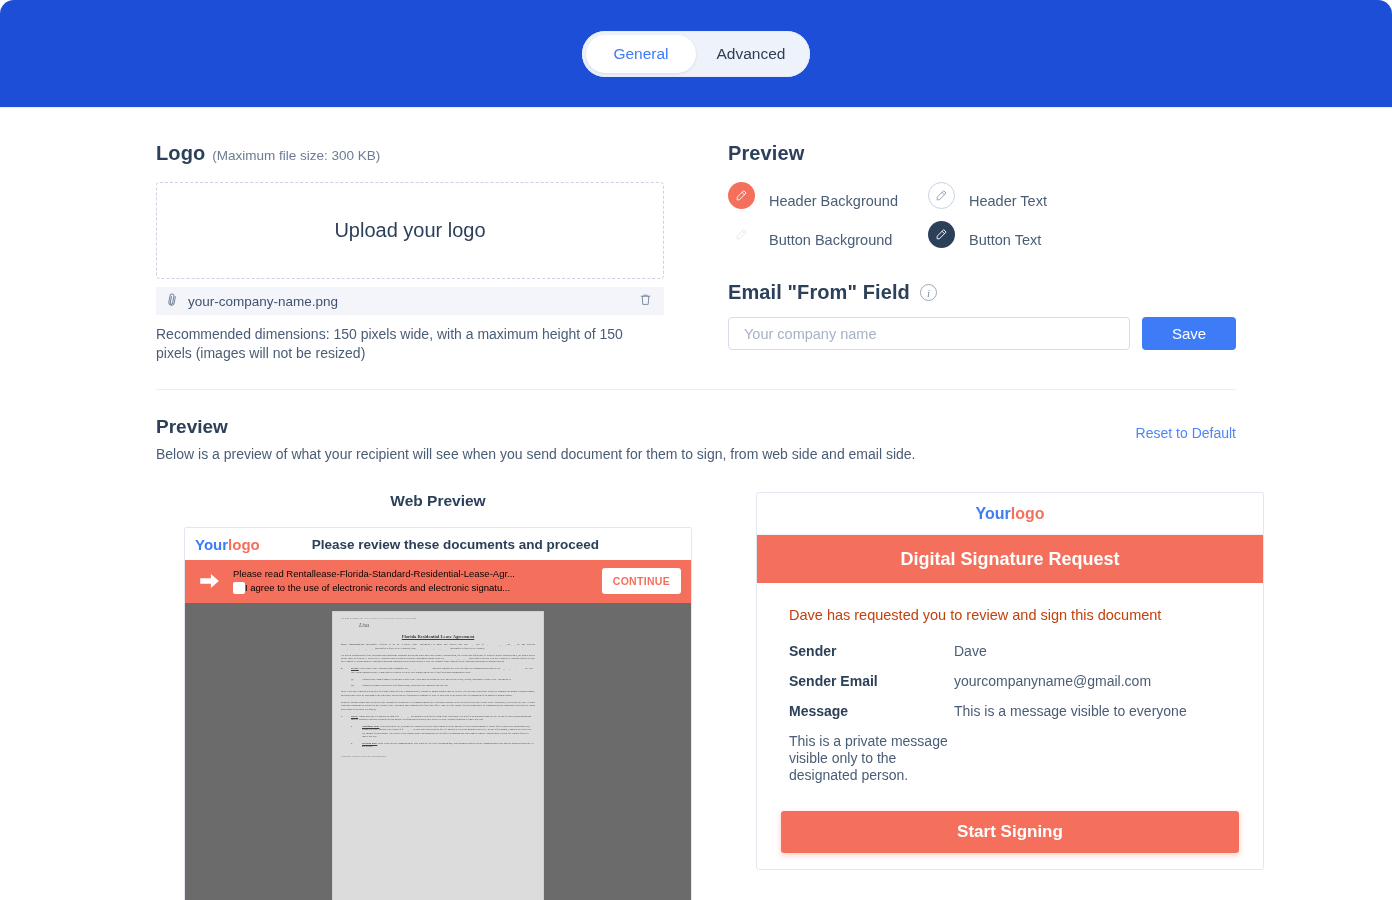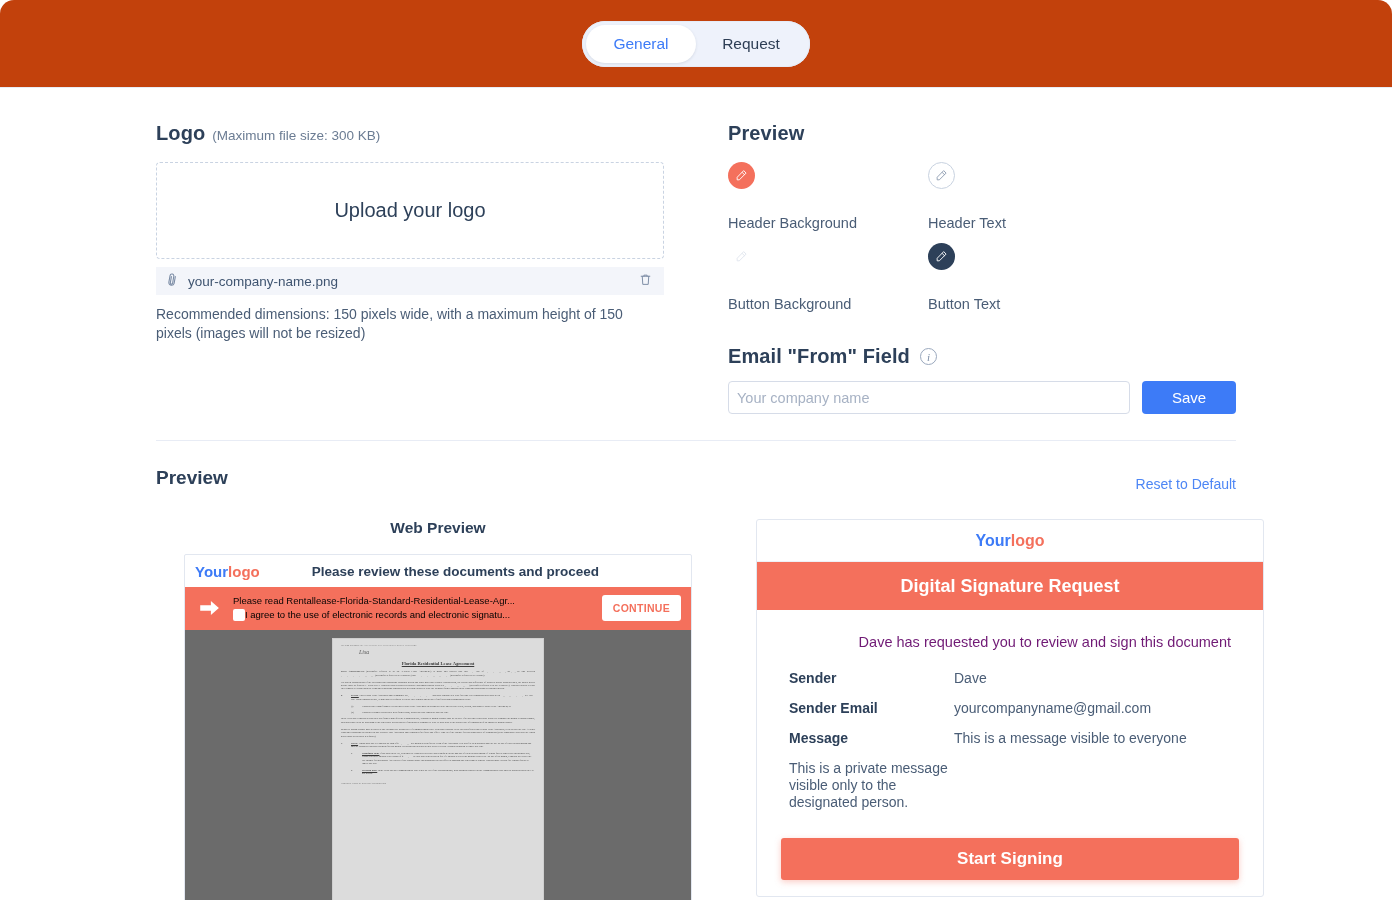--- a/index.html
+++ b/index.html
@@ -13,24 +13,24 @@
   .page {
     position: relative;
     width: 1392px; height: 900px;
     background: #ffffff;
     border-radius: 14px;
     overflow: hidden;
   }
 
   
   .topbar {
-    height: 88px;
+    height: 108px;
     border-bottom: 1px solid #e8ecf5;
     display: flex; align-items: center; justify-content: center;
-    background: #c2410c;
+    background: #1d4ed8;
   }
   .segmented {
     display: flex;
     background: #eef2fb;
     border-radius: 26px;
     padding: 4px;
     width: 228px;
     height: 46px;
     box-shadow: inset 0 0 0 1px #e6ecf8;
   }
@@ -105,21 +105,21 @@
   }
 
   
   .swatch-grid {
     margin-top: 17px;
     display: grid;
     grid-template-columns: 200px auto;
     row-gap: 12px;
     align-items: center;
   }
-  .swatch-cell { display: flex; align-items: flex-start; gap: 26px; flex-direction: column; }
+  .swatch-cell { display: flex; align-items: flex-end; gap: 14px; }
   .swatch {
     width: 27px; height: 27px; border-radius: 50%;
     display: flex; align-items: center; justify-content: center;
     cursor: pointer; flex: none;
   }
   .swatch svg { width: 13px; height: 13px; }
   .swatch.coral { background: #f4705c; }
   .swatch.outline { background: #ffffff; border: 1.2px solid #c8d2e0; }
   .swatch.plain { background: transparent; }
   .swatch.navy { background: #2d4059; }
@@ -134,21 +134,21 @@
     border: 1.2px solid #9aa8bd; color: #7b8ca5;
     font-size: 11px; font-style: italic;
     display: flex; align-items: center; justify-content: center;
     font-family: "Liberation Serif", serif;
     cursor: pointer;
   }
   .from-row { margin-top: 13px; display: flex; gap: 12px; }
   .from-input {
     flex: 1; height: 33px;
     border: 1px solid #d6dce8; border-radius: 4px;
-    padding: 0 8px; font-size: 14.5px; color: #2d4059;
+    padding: 0 15px; font-size: 14.5px; color: #2d4059;
     font-family: "Liberation Sans", sans-serif;
     outline: none; background: #fff;
   }
   .from-input::placeholder { color: #a7b2c4; }
   .save-btn {
     width: 94px; height: 33px; border: none; border-radius: 4px;
     background: #3d7bf7; color: #fff; font-size: 15px;
     cursor: pointer; font-family: "Liberation Sans", sans-serif;
   }
 
@@ -235,21 +235,21 @@
     height: 42px; display: flex; align-items: center; justify-content: center;
     border-bottom: 1px solid #eef1f6;
   }
   .email-logo .brand { font-size: 16px; }
   .email-banner {
     background: #f4705c; height: 48px; display: flex;
     align-items: center; justify-content: center;
     color: #fff; font-size: 18px; font-weight: bold;
   }
   .email-body { padding: 24px 32px 0 32px; }
-  .email-lead { font-size: 14.5px; color: #701a75; text-align: right; }
+  .email-lead { font-size: 14.5px; color: #c2410c; }
   .kv { margin-top: 20px; display: grid; grid-template-columns: 165px 1fr; row-gap: 13px; }
   .kv .k { font-size: 14px; font-weight: bold; color: #2d4059; }
   .kv .v { font-size: 14px; color: #4a5d76; line-height: 17px; }
   .sign-btn {
     margin: 27px 24px 0 24px;
     height: 42px; background: #f4705c; color: #fff;
     border: none; border-radius: 3px; font-size: 17px; font-weight: bold;
     width: calc(100% - 48px); cursor: pointer;
     font-family: "Liberation Sans", sans-serif;
     box-shadow: 0 2px 6px rgba(244,112,92,.35);
@@ -259,21 +259,21 @@
 <body>
 
 <div class="page">
 
   <div class="topbar">
     <div class="segmented">
       <div class="seg-item active">
         <span>General</span>
       </div>
       <div class="seg-item">
-        <span>Request</span>
+        <span>Advanced</span>
       </div>
     </div>
   </div>
 
   <div class="content">
 
     <div class="cols">
 
       <div class="col">
         <div class="logo-head">
@@ -351,20 +351,21 @@
 
         <div class="from-row">
           <input class="from-input" type="text" placeholder="Your company name" style="">
           <button class="save-btn">Save</button>
         </div>
       </div>
     </div>
 
     <div class="preview-wrap">
       <div class="prev-title">Preview</div>
+      <div class="prev-sub">Below is a preview of what your recipient will see when you send document for them to sign, from web side and email side.</div>
       <div class="reset-link">Reset to Default</div>
 
       <div class="prev-cols">
 
         <div class="prev-col">
           <div class="prev-head">Web Preview</div>
 
           <div class="web-card">
             <div class="web-top">
               <div class="brand">

